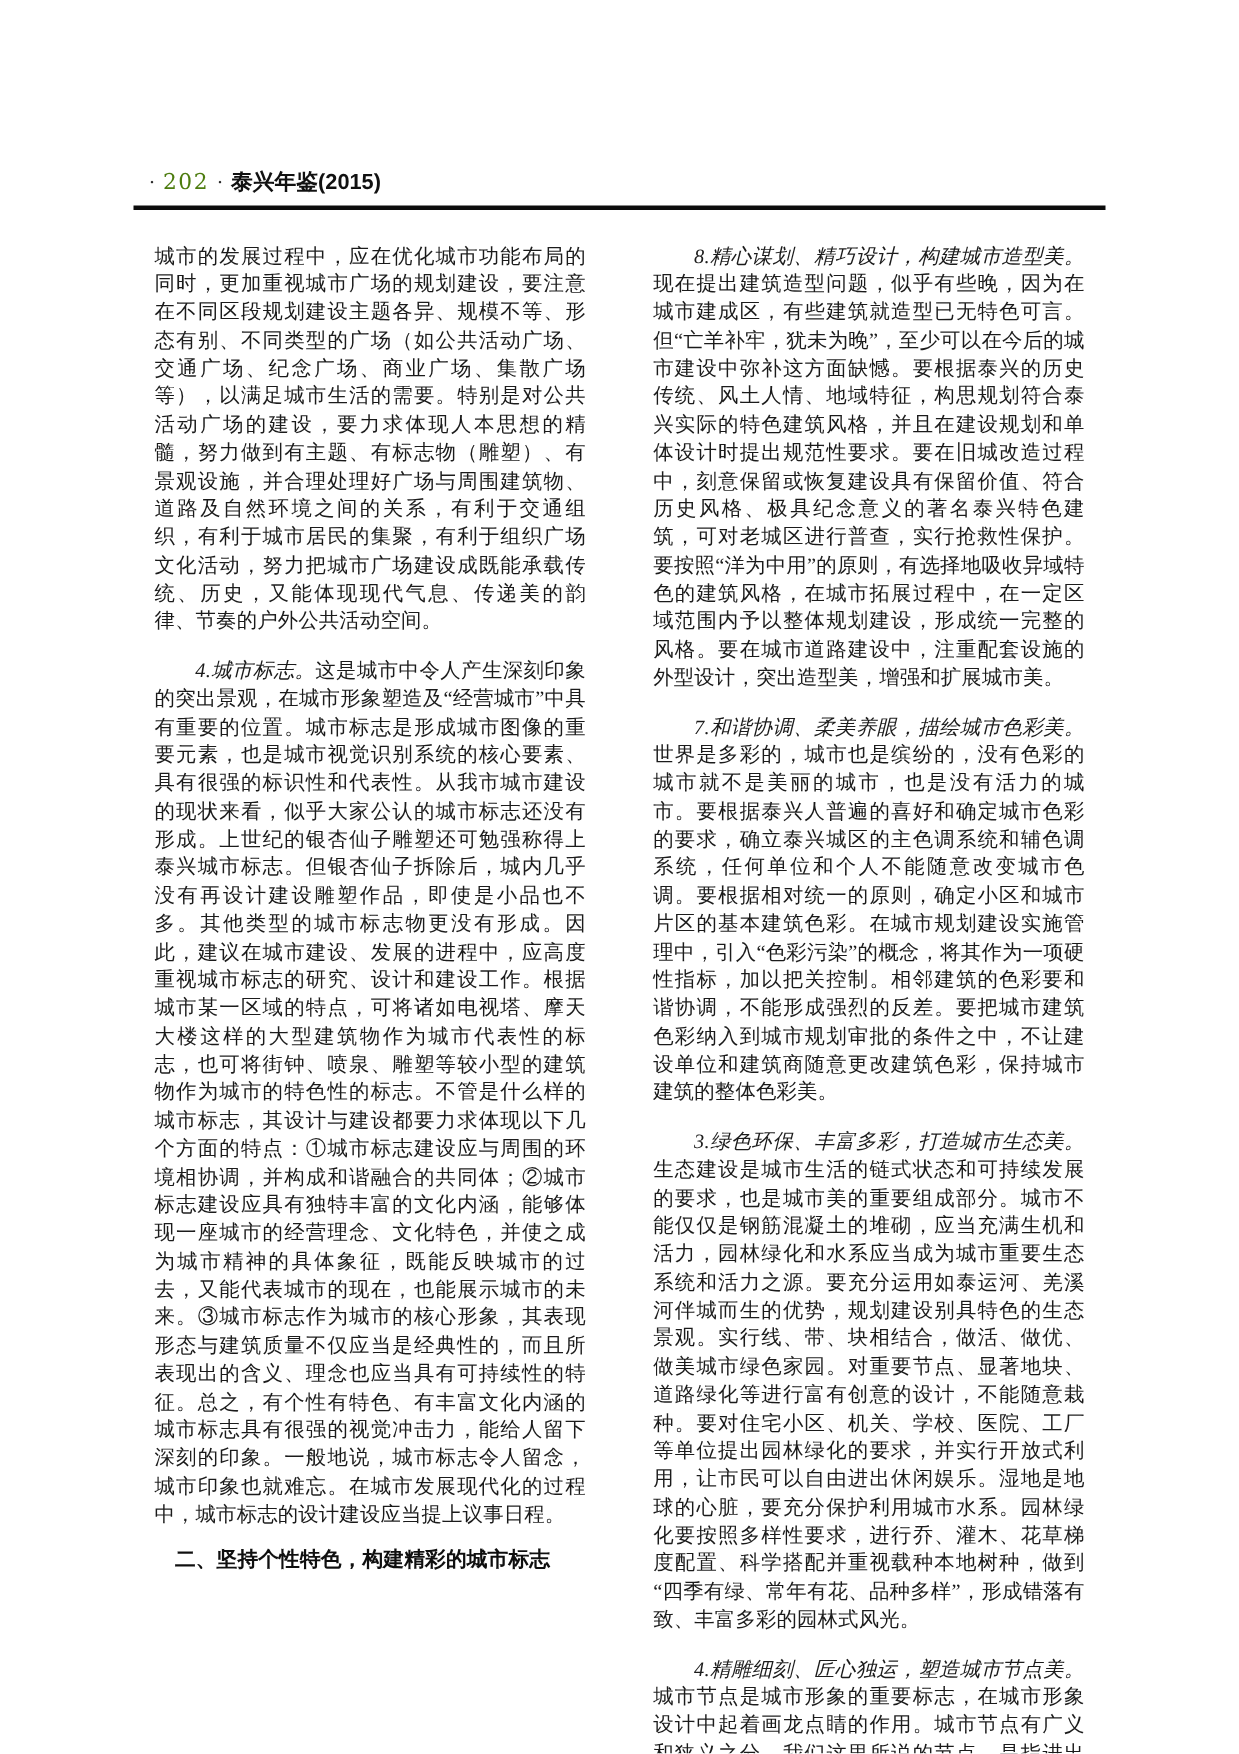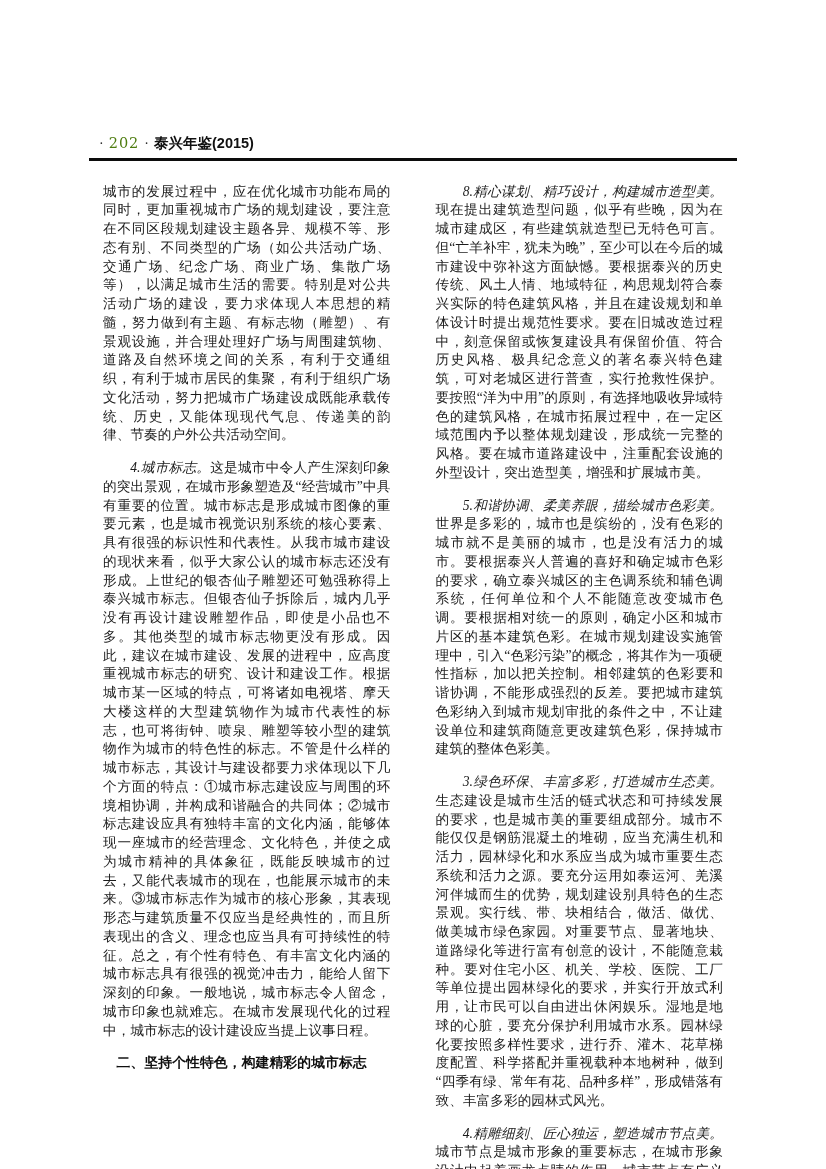--- a/index.html
+++ b/index.html
@@ -38,21 +38,20 @@
   .page-header .page-num {
     font-family: "DejaVu Serif", "Liberation Serif", serif;
     letter-spacing: 1px;
     color: #4d7c0f;
   }
   .page-header .book-title {
     font-family: "Liberation Sans", "DejaVu Sans", sans-serif;
     font-weight: 700;
     font-size: 14.5px;
     color: #111;
-    margin-top: 21px;
   }
   .header-rule {
     margin-top: 4px;
     height: 2.5px;
     background: #0c0c0c;
   }
   .columns {
     margin-top: 8px;
     display: flex;
     gap: 17px;
@@ -70,21 +69,21 @@
   }
   .para.no-indent {
     text-indent: 0;
   }
   .lead {
     font-style: italic;
   }
   .section-heading {
     margin: 0;
     text-indent: 2em;
-    font-family: Liberation Sans, sans-serif;
+    font-family: Liberation Mono, monospace;
     font-weight: 700;
     font-size: 13.8px;
     color: #0f0f0f;
   }
 </style>
 </head>
 <body>
 
 <div class="sheet">
   <div class="content">
@@ -101,20 +100,20 @@
     <div class="columns">
 
       <div class="column">
         <p class="para no-indent"><span>城市的发展过程中，应在优化城市功能布局的同时，更加重视城市广场的规划建设，要注意在不同区段规划建设主题各异、规模不等、形态有别、不同类型的广场（如公共活动广场、交通广场、纪念广场、商业广场、集散广场等），以满足城市生活的需要。特别是对公共活动广场的建设，要力求体现人本思想的精髓，努力做到有主题、有标志物（雕塑）、有景观设施，并合理处理好广场与周围建筑物、道路及自然环境之间的关系，有利于交通组织，有利于城市居民的集聚，有利于组织广场文化活动，努力把城市广场建设成既能承载传统、历史，又能体现现代气息、传递美的韵律、节奏的户外公共活动空间。</span></p>
         <p class="para"><span class="lead">4.城市标志。</span><span>这是城市中令人产生深刻印象的突出景观，在城市形象塑造及“经营城市”中具有重要的位置。城市标志是形成城市图像的重要元素，也是城市视觉识别系统的核心要素、具有很强的标识性和代表性。从我市城市建设的现状来看，似乎大家公认的城市标志还没有形成。上世纪的银杏仙子雕塑还可勉强称得上泰兴城市标志。但银杏仙子拆除后，城内几乎没有再设计建设雕塑作品，即使是小品也不多。其他类型的城市标志物更没有形成。因此，建议在城市建设、发展的进程中，应高度重视城市标志的研究、设计和建设工作。根据城市某一区域的特点，可将诸如电视塔、摩天大楼这样的大型建筑物作为城市代表性的标志，也可将街钟、喷泉、雕塑等较小型的建筑物作为城市的特色性的标志。不管是什么样的城市标志，其设计与建设都要力求体现以下几个方面的特点：①城市标志建设应与周围的环境相协调，并构成和谐融合的共同体；②城市标志建设应具有独特丰富的文化内涵，能够体现一座城市的经营理念、文化特色，并使之成为城市精神的具体象征，既能反映城市的过去，又能代表城市的现在，也能展示城市的未来。③城市标志作为城市的核心形象，其表现形态与建筑质量不仅应当是经典性的，而且所表现出的含义、理念也应当具有可持续性的特征。总之，有个性有特色、有丰富文化内涵的城市标志具有很强的视觉冲击力，能给人留下深刻的印象。一般地说，城市标志令人留念，城市印象也就难忘。在城市发展现代化的过程中，城市标志的设计建设应当提上议事日程。</span></p>
         <p class="para section-heading">二、坚持个性特色，构建精彩的城市标志</p>
       </div>
 
       <div class="column">
         <p class="para"><span class="lead">8.精心谋划、精巧设计，构建城市造型美。</span><span>现在提出建筑造型问题，似乎有些晚，因为在城市建成区，有些建筑就造型已无特色可言。但“亡羊补牢，犹未为晚”，至少可以在今后的城市建设中弥补这方面缺憾。要根据泰兴的历史传统、风土人情、地域特征，构思规划符合泰兴实际的特色建筑风格，并且在建设规划和单体设计时提出规范性要求。要在旧城改造过程中，刻意保留或恢复建设具有保留价值、符合历史风格、极具纪念意义的著名泰兴特色建筑，可对老城区进行普查，实行抢救性保护。要按照“洋为中用”的原则，有选择地吸收异域特色的建筑风格，在城市拓展过程中，在一定区域范围内予以整体规划建设，形成统一完整的风格。要在城市道路建设中，注重配套设施的外型设计，突出造型美，增强和扩展城市美。</span></p>
-        <p class="para"><span class="lead">5.和谐协调、柔美养眼，描绘城市色彩美。</span><span>世界是多彩的，城市也是缤纷的，没有色彩的城市就不是美丽的城市，也是没有活力的城市。要根据泰兴人普遍的喜好和确定城市色彩的要求，确立泰兴城区的主色调系统和辅色调系统，任何单位和个人不能随意改变城市色调。要根据相对统一的原则，确定小区和城市片区的基本建筑色彩。在城市规划建设实施管理中，引入“色彩污染”的概念，将其作为一项硬性指标，加以把关控制。相邻建筑的色彩要和谐协调，不能形成强烈的反差。要把城市建筑色彩纳入到城市规划审批的条件之中，不让建设单位和建筑商随意更改建筑色彩，保持城市建筑的整体色彩美。</span></p>
+        <p class="para"><span class="lead">7.和谐协调、柔美养眼，描绘城市色彩美。</span><span>世界是多彩的，城市也是缤纷的，没有色彩的城市就不是美丽的城市，也是没有活力的城市。要根据泰兴人普遍的喜好和确定城市色彩的要求，确立泰兴城区的主色调系统和辅色调系统，任何单位和个人不能随意改变城市色调。要根据相对统一的原则，确定小区和城市片区的基本建筑色彩。在城市规划建设实施管理中，引入“色彩污染”的概念，将其作为一项硬性指标，加以把关控制。相邻建筑的色彩要和谐协调，不能形成强烈的反差。要把城市建筑色彩纳入到城市规划审批的条件之中，不让建设单位和建筑商随意更改建筑色彩，保持城市建筑的整体色彩美。</span></p>
         <p class="para"><span class="lead">3.绿色环保、丰富多彩，打造城市生态美。</span><span>生态建设是城市生活的链式状态和可持续发展的要求，也是城市美的重要组成部分。城市不能仅仅是钢筋混凝土的堆砌，应当充满生机和活力，园林绿化和水系应当成为城市重要生态系统和活力之源。要充分运用如泰运河、羌溪河伴城而生的优势，规划建设别具特色的生态景观。实行线、带、块相结合，做活、做优、做美城市绿色家园。对重要节点、显著地块、道路绿化等进行富有创意的设计，不能随意栽种。要对住宅小区、机关、学校、医院、工厂等单位提出园林绿化的要求，并实行开放式利用，让市民可以自由进出休闲娱乐。湿地是地球的心脏，要充分保护利用城市水系。园林绿化要按照多样性要求，进行乔、灌木、花草梯度配置、科学搭配并重视载种本地树种，做到“四季有绿、常年有花、品种多样”，形成错落有致、丰富多彩的园林式风光。</span></p>
         <p class="para"><span class="lead">4.精雕细刻、匠心独运，塑造城市节点美。</span><span>城市节点是城市形象的重要标志，在城市形象设计中起着画龙点睛的作用。城市节点有广义和狭义之分，我们这里所说的节点，是指进出城市的出入口，城市道路的十字路口，小区、单位的较大面积的空地，这些节点是布置景观绿化的重要地块。近几年，我市对节点的建设比</span></p>
       </div>
 
     </div>
   </div>
 </div>
 
 </body></html>

